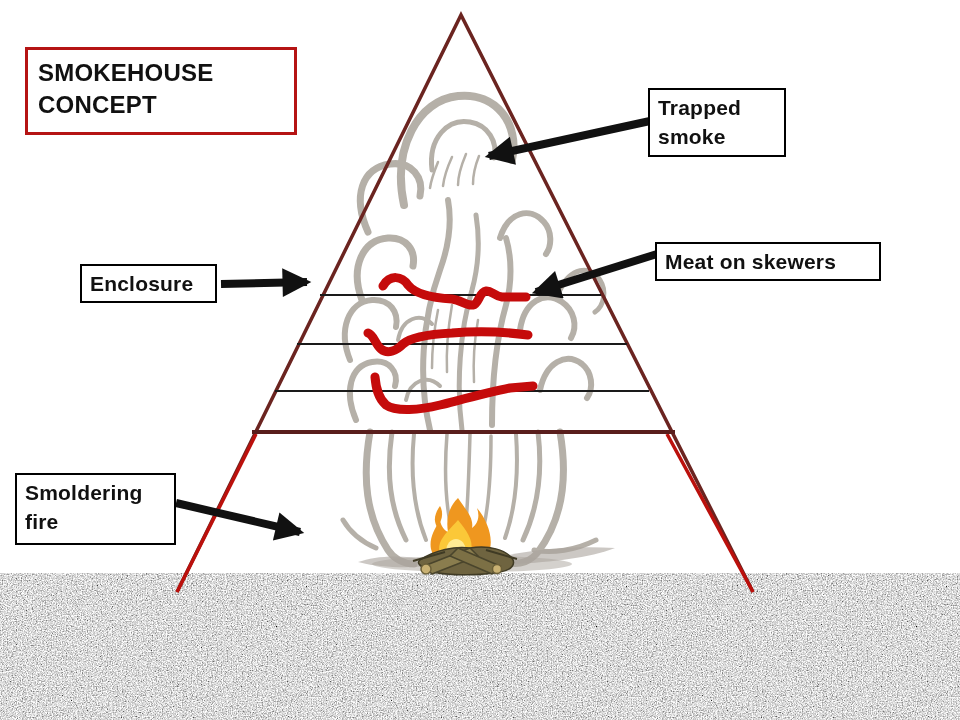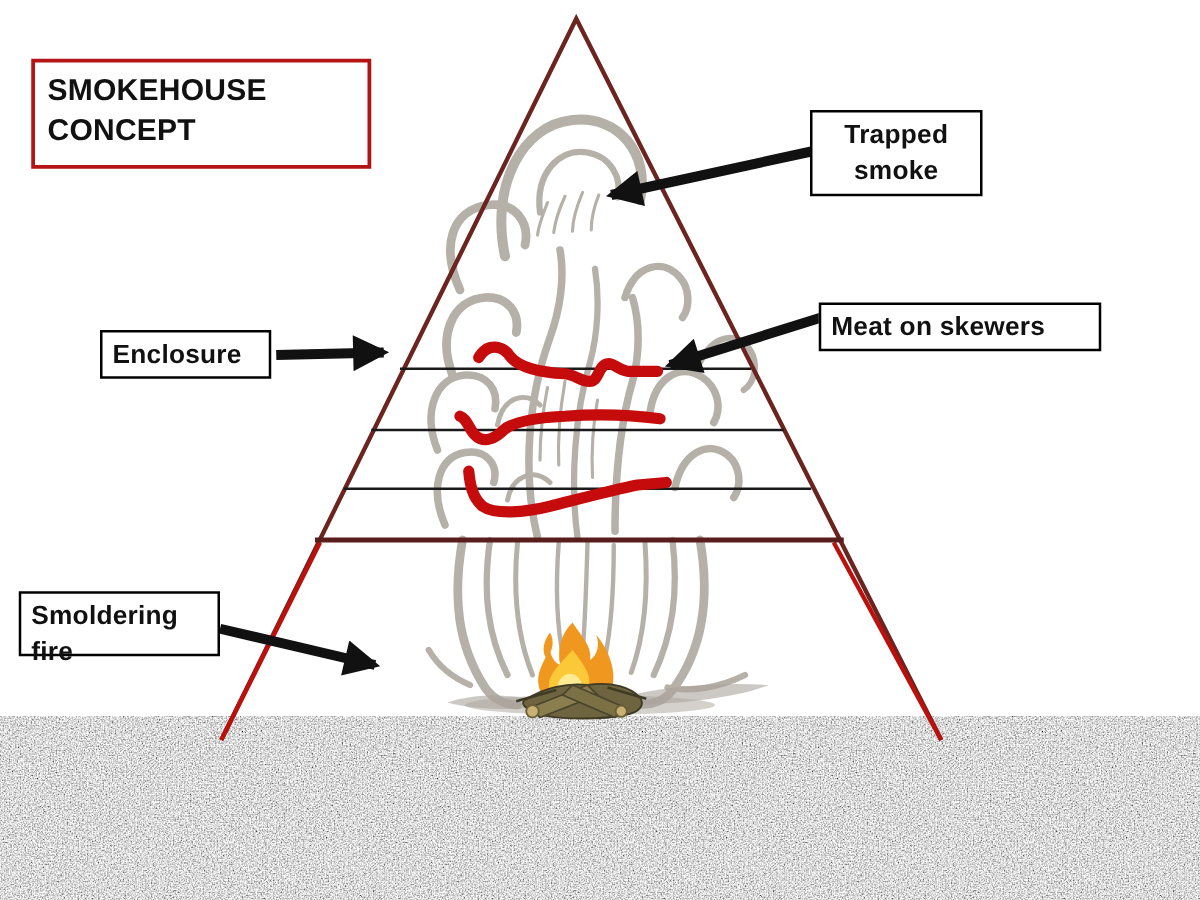--- a/index.html
+++ b/index.html
@@ -24,24 +24,24 @@
     padding:4px 8px;
     letter-spacing:0.2px;
   }
   #title-box{
     left:25px;top:47px;width:272px;height:88px;
     border:3px solid #b51414;
     font-size:24px;
     line-height:1.32;
     padding:7px 10px;
   }
-  #callout-trapped-smoke{left:648px;top:88px;width:138px;height:69px;text-align:center;}
+  #callout-trapped-smoke{left:648px;top:88px;width:138px;height:69px;}
   #callout-meat-on-skewers{left:655px;top:242px;width:226px;height:39px;white-space:nowrap;}
   #callout-enclosure{left:80px;top:264px;width:137px;height:39px;}
-  #callout-smoldering-fire{left:15px;top:473px;width:161px;height:52px;}
+  #callout-smoldering-fire{left:15px;top:473px;width:161px;height:72px;}
 </style>
 </head>
 <body>
 
 <div id="slide">
 
   <svg id="diagram-svg" width="960" height="720" viewBox="0 0 960 720">
     <defs>
       <filter id="gnoise" x="0" y="0" width="100%" height="100%">
         <feTurbulence type="fractalNoise" baseFrequency="0.8" numOctaves="3" seed="11" stitchTiles="stitch"></feTurbulence>

